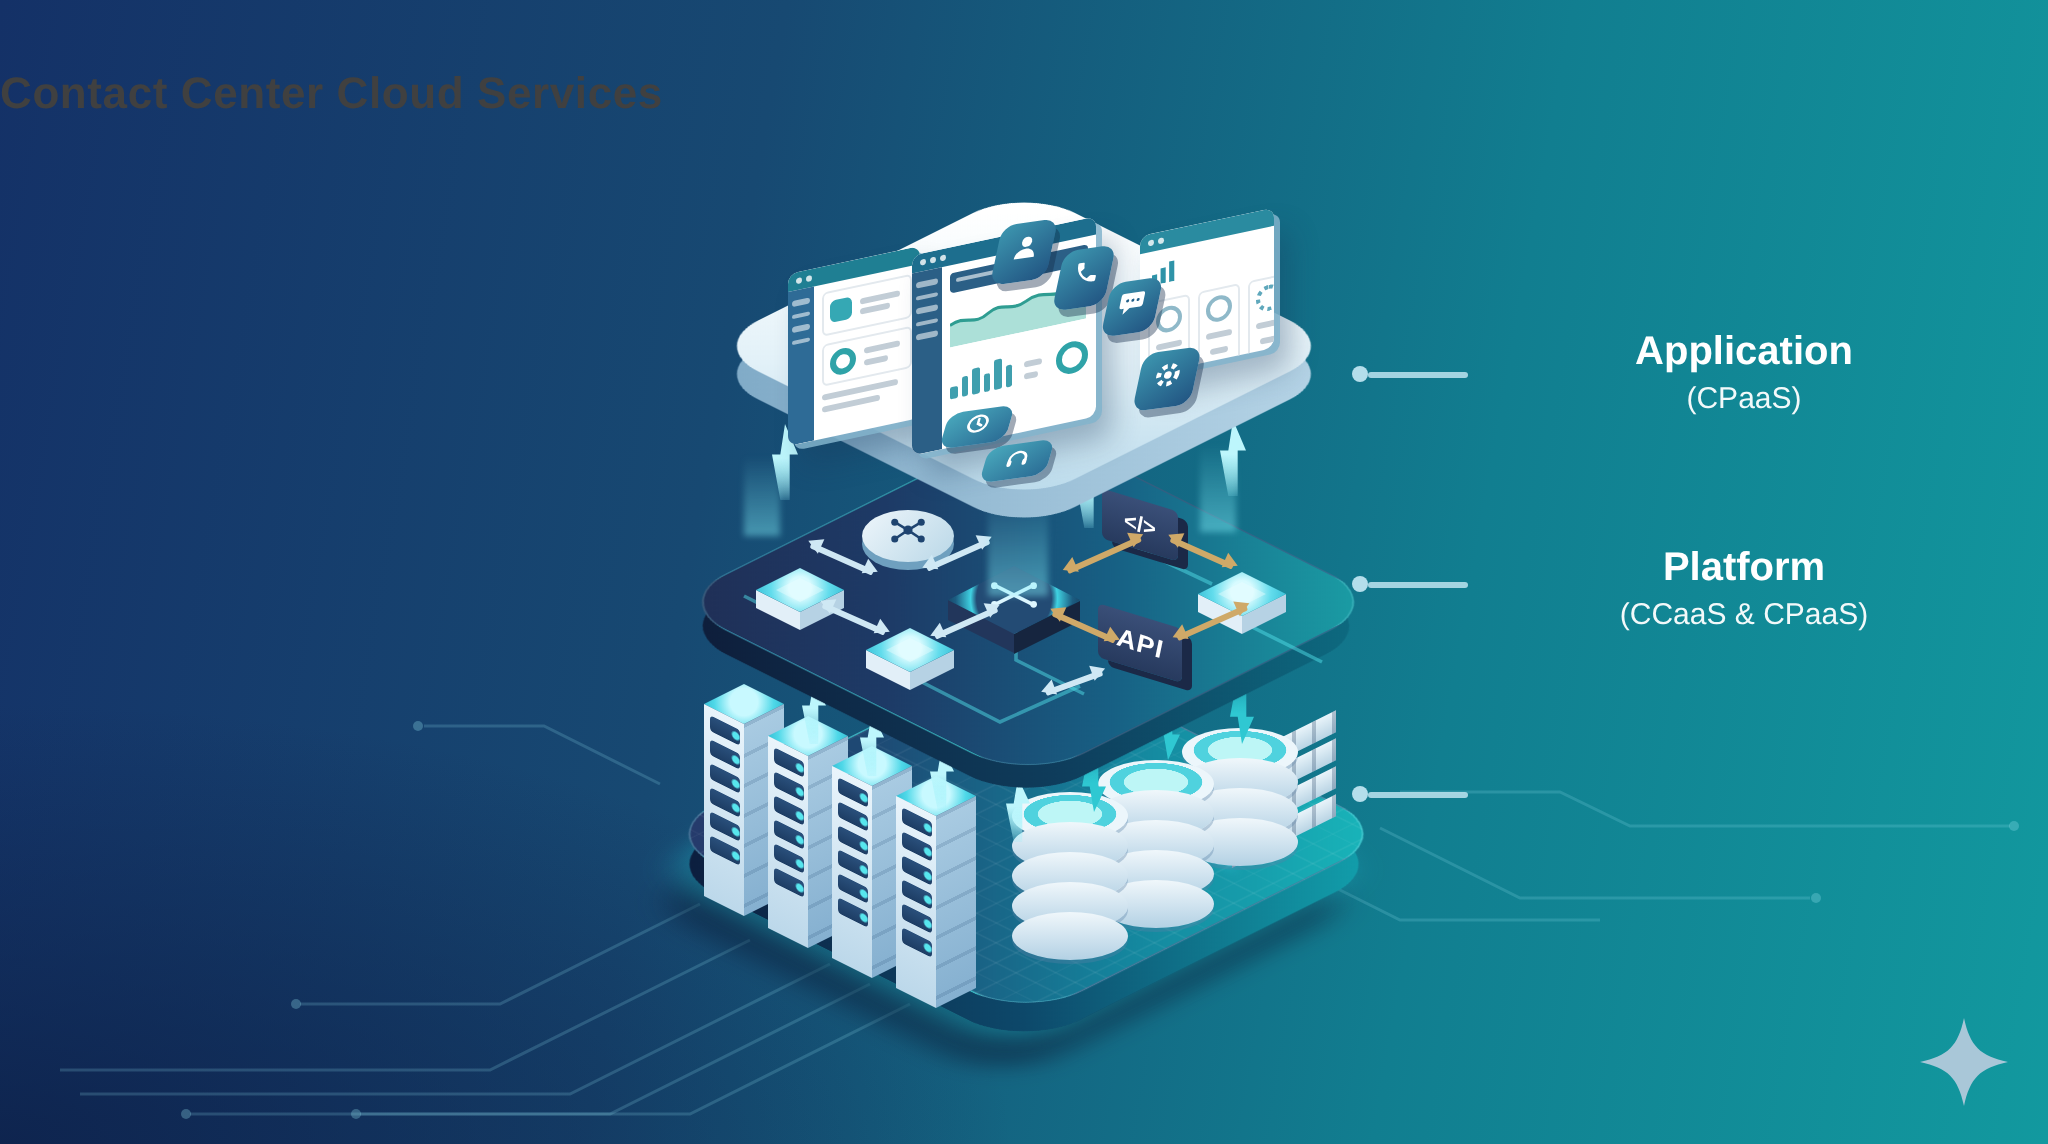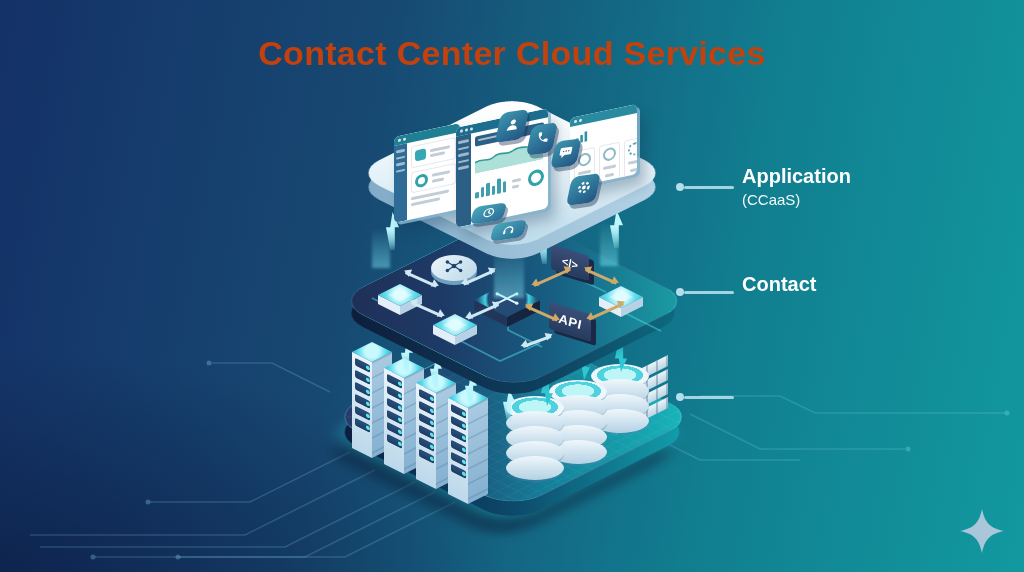--- a/index.html
+++ b/index.html
@@ -3,22 +3,22 @@
 <meta charset="utf-8">
 <style>
   html,body{margin:0;padding:0;}
   body{width:1024px;height:572px;overflow:hidden;position:relative;
        font-family:"Liberation Sans",sans-serif;
        background:
          radial-gradient(90% 70% at 0% 100%, rgba(13,33,74,.85) 0%, rgba(13,33,74,0) 55%),
          linear-gradient(100deg,#143167 0%,#174972 35%,#117e90 70%,#12999f 100%);}
   .abs{position:absolute;}
   
-  .title{left:0;right:0;top:34px;text-align:center;color:#c2410c;font-size:34px;font-weight:700;letter-spacing:.3px;z-index:30;}
-  .lay-label{z-index:30;color:#fff;width:260px;}
+  .title{left:0;right:0;top:34px;text-align:left;color:#404040;font-size:22px;font-weight:700;letter-spacing:.3px;z-index:30;}
+  .lay-label{z-index:30;color:#fff;width:260px;text-align:center;}
   .lay-label b{display:block;font-size:20px;font-weight:700;line-height:1.15;}
   .lay-label span{display:block;font-size:15px;font-weight:400;opacity:.95;margin-top:3px;}
   .conn{z-index:30;width:50px;height:2.5px;border-radius:2px;background:rgba(190,228,240,.85);}
   .conn::before{content:'';position:absolute;left:-8px;top:-2.7px;width:8px;height:8px;border-radius:50%;background:rgba(190,228,240,.95);}
   
   .plat{position:absolute;transform:rotateX(60deg) rotateZ(45deg);border-radius:40px;}
   .p-top-s{left:400px;top:75px;width:224px;height:224px;background:linear-gradient(45deg,#7ea9c6,#b7d5e7);z-index:18;border-radius:36px;}
   .p-top{left:400px;top:61px;width:224px;height:224px;background:linear-gradient(135deg,#ffffff 8%,#e2f1f8 55%,#b8d9ea 100%);z-index:19;border-radius:36px;}
   .p-mid-s{left:387px;top:187px;width:252px;height:252px;background:linear-gradient(45deg,#0e1b38,#0e3d5c 55%,#0d6e83);z-index:11;}
   .p-mid{left:387px;top:174px;width:252px;height:252px;z-index:12;border:1.5px solid rgba(140,235,246,.22);
@@ -135,25 +135,26 @@
       <circle cx="908" cy="449" r="2.5"></circle>
       <circle cx="1007" cy="413" r="2.5"></circle>
   </g>
 </svg>
 
 <div class="abs title">Contact Center Cloud Services</div>
 
 <div class="abs conn" style="left:684px;top:186px"></div>
 <div class="abs lay-label" style="left:742px;top:165px">
   <b>Application</b>
-  <span>(CCaaS)</span>
+  <span>(CPaaS)</span>
 </div>
 <div class="abs conn" style="left:684px;top:291px"></div>
 <div class="abs lay-label" style="left:742px;top:273px">
-  <b>Contact</b>
+  <b>Platform</b>
+  <span>(CCaaS &amp; CPaaS)</span>
 </div>
 <div class="abs conn" style="left:684px;top:396px"></div>
 <div class="abs lay-label" style="left:742px;top:378px">
 </div>
 
 <div class="plat p-shadow"></div>
 <div class="plat p-bot-s"></div>
 <div class="plat p-bot"></div>
 
 <div class="abs rack" style="left:602px;top:374px">

